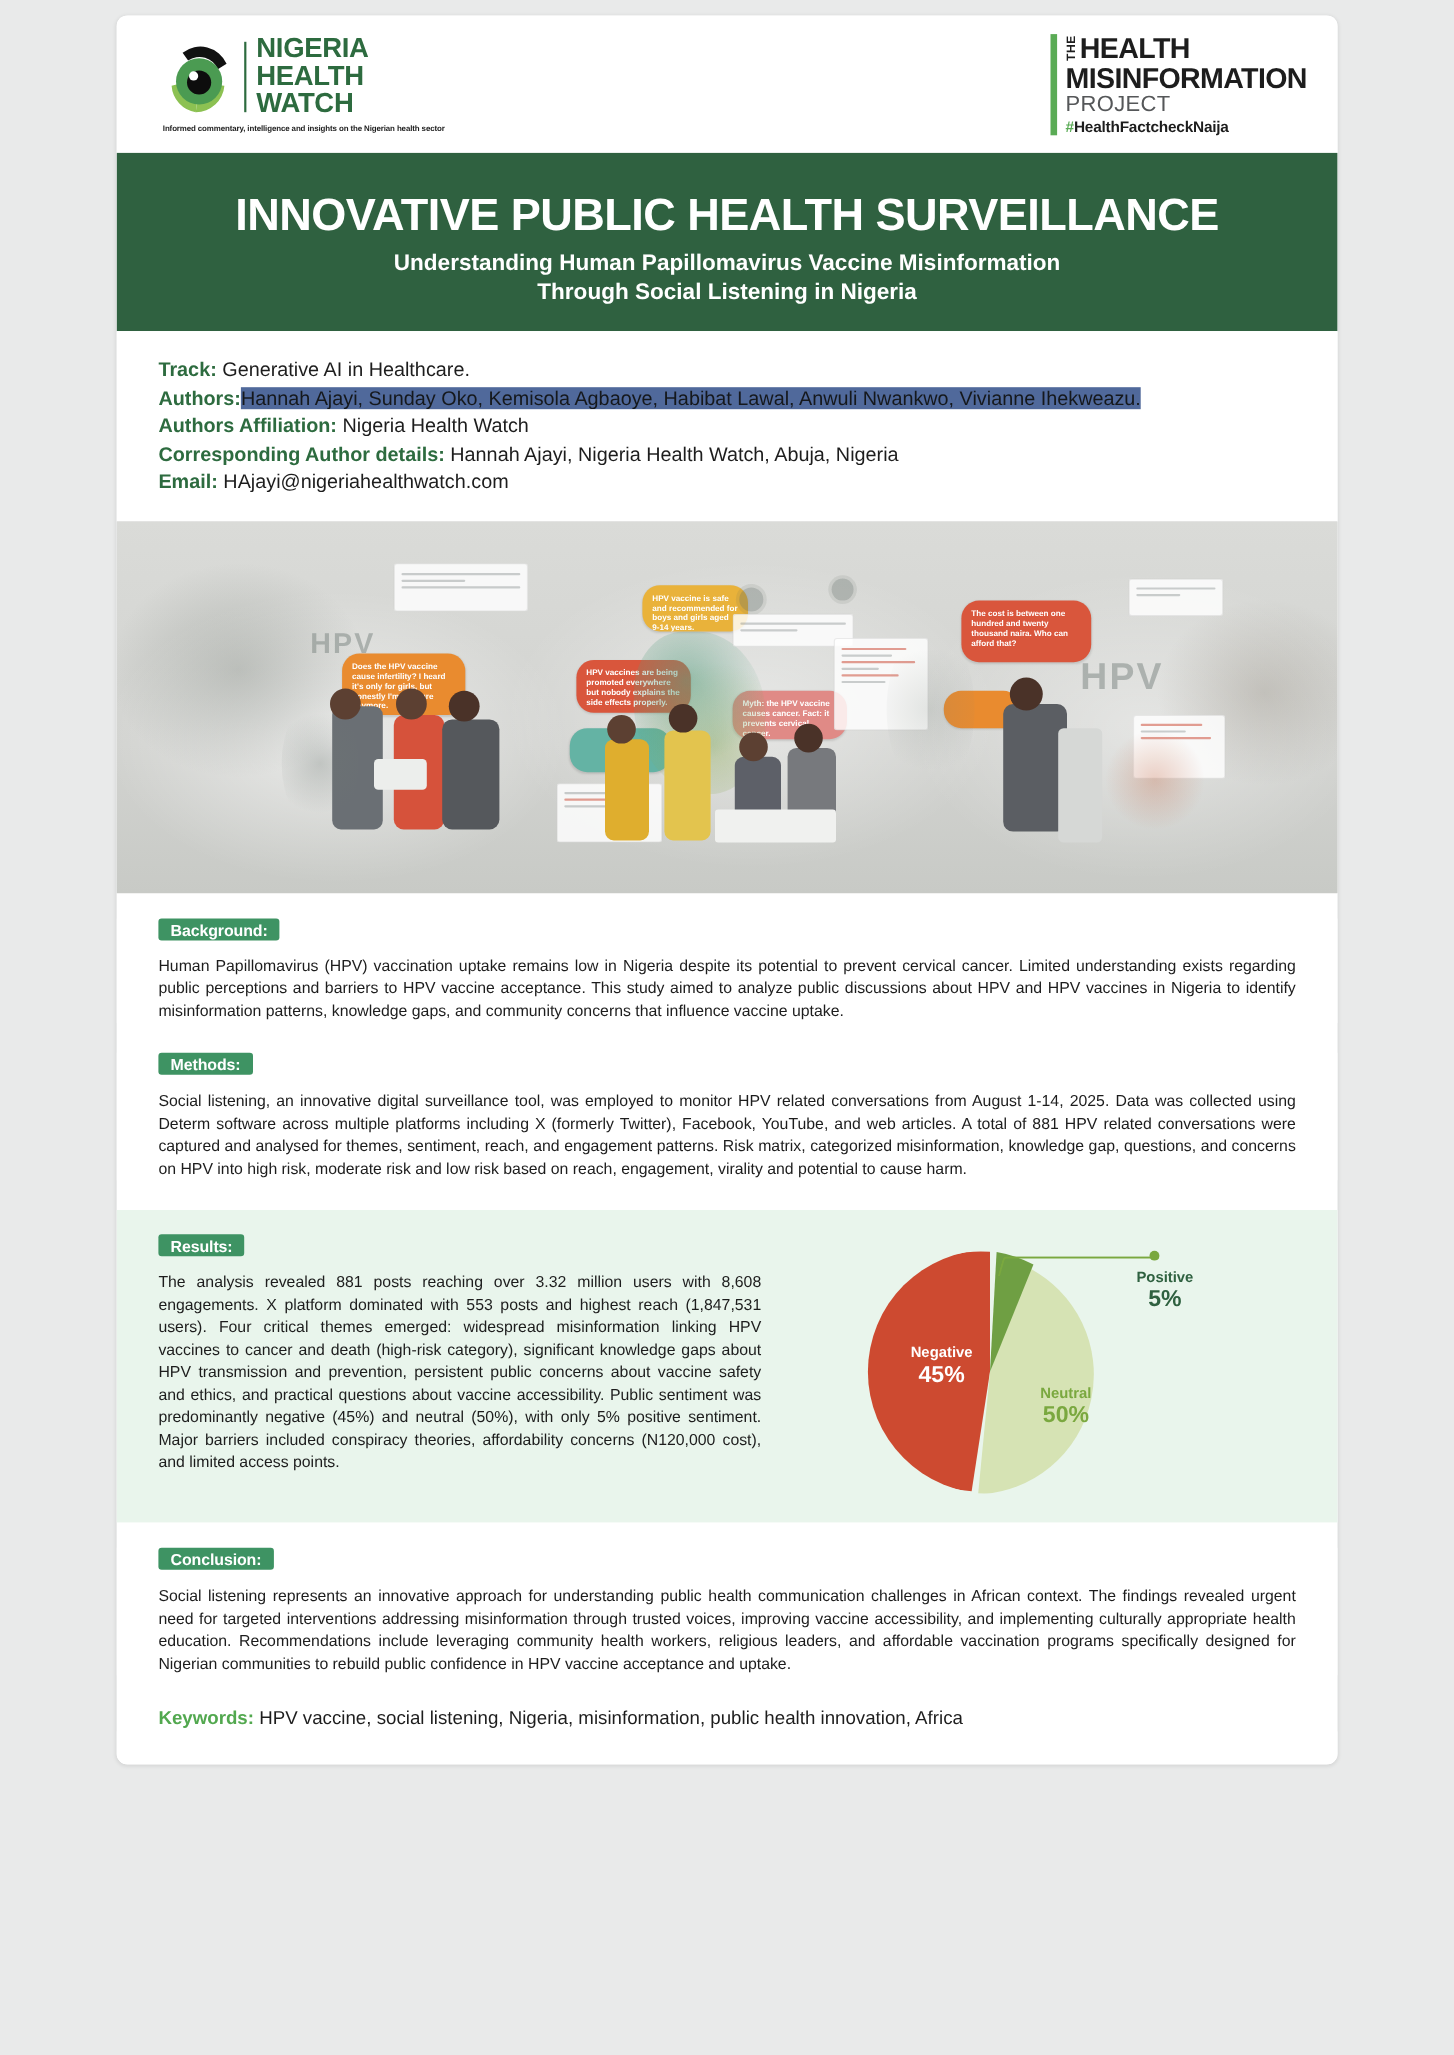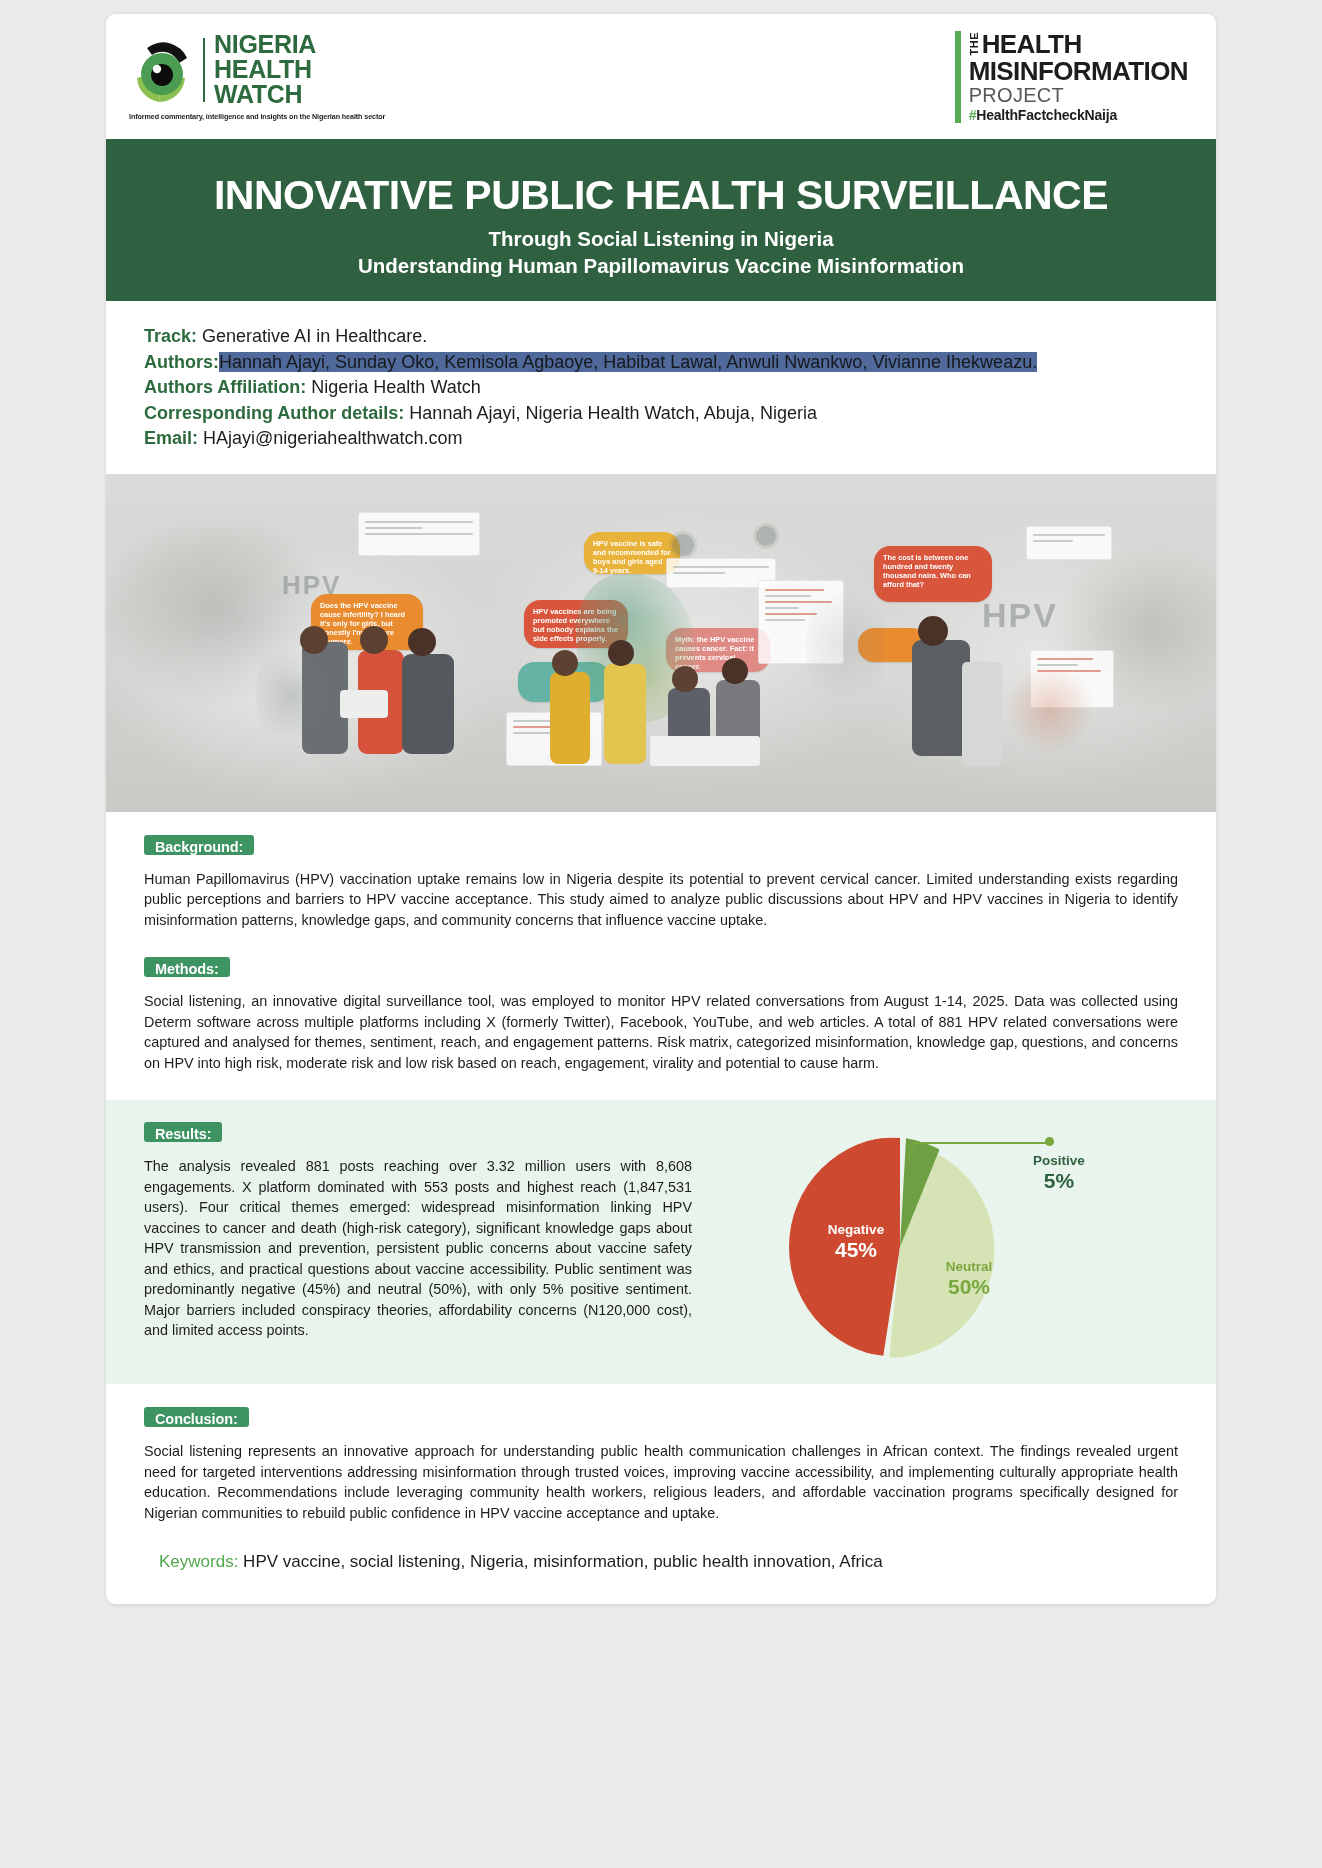--- a/index.html
+++ b/index.html
@@ -23,21 +23,21 @@
     box-shadow: 0 1px 4px rgba(0,0,0,0.10);
   }
 
   
   .logobar {
     height: 125px;
     background: #ffffff;
     display: flex;
     align-items: center;
     justify-content: space-between;
-    padding: 0 28px 0 23px;
+    padding: 0 28px 0 42px;
   }
   .nhw-logo { display: flex; flex-direction: column; }
   .nhw-row { display: flex; align-items: center; }
   .nhw-mark { width: 70px; height: 72px; flex: 0 0 70px; }
   .nhw-divider {
     width: 2px; height: 64px; background: #2d6b3f; margin: 0 9px 0 4px;
   }
   .nhw-words {
     font-family: "Liberation Sans", sans-serif;
     font-weight: 700;
@@ -292,21 +292,21 @@
     background: #7aa83f;
   }
 
   
   .keywords {
     font-size: 17px;
     line-height: 24px;
     color: #1d1d1d;
     padding: 0 38px;
   }
-  .kw-lab { font-weight: 400; color: #52a84f; margin-left: 15px; }
+  .kw-lab { font-weight: 700; color: #52a84f; }
   .footer-strip { height: 30px; background: #ffffff; }
   .bottom-bar { height: 16px; }
 </style>
 </head>
 <body>
 
 <div class="poster">
   <div class="sheet">
 
     <div class="logobar">
@@ -341,22 +341,22 @@
           <div class="hmp-misinfo">MISINFORMATION</div>
           <div class="hmp-project">PROJECT</div>
           <div class="hmp-hash"><span class="hash">#</span><span>HealthFactcheckNaija</span></div>
         </div>
       </div>
     </div>
 
     <div class="titleband">
       <div class="title-main">INNOVATIVE PUBLIC HEALTH SURVEILLANCE</div>
       <div class="title-sub">
+        <div>Understanding Human Papillomavirus Vaccine Misinformation</div>
         <div>Through Social Listening in Nigeria</div>
-        <div>Understanding Human Papillomavirus Vaccine Misinformation</div>
       </div>
     </div>
 
     <div class="meta">
       <div class="meta-row">
         <span class="meta-lab">Track:</span>
         <span class="meta-val">Generative AI in Healthcare.</span>
       </div>
       <div class="meta-row">
         <span class="meta-lab">Authors:</span><span class="selected">Hannah Ajayi, Sunday Oko, Kemisola Agbaoye, Habibat Lawal, Anwuli Nwankwo, Vivianne Ihekweazu.</span>

